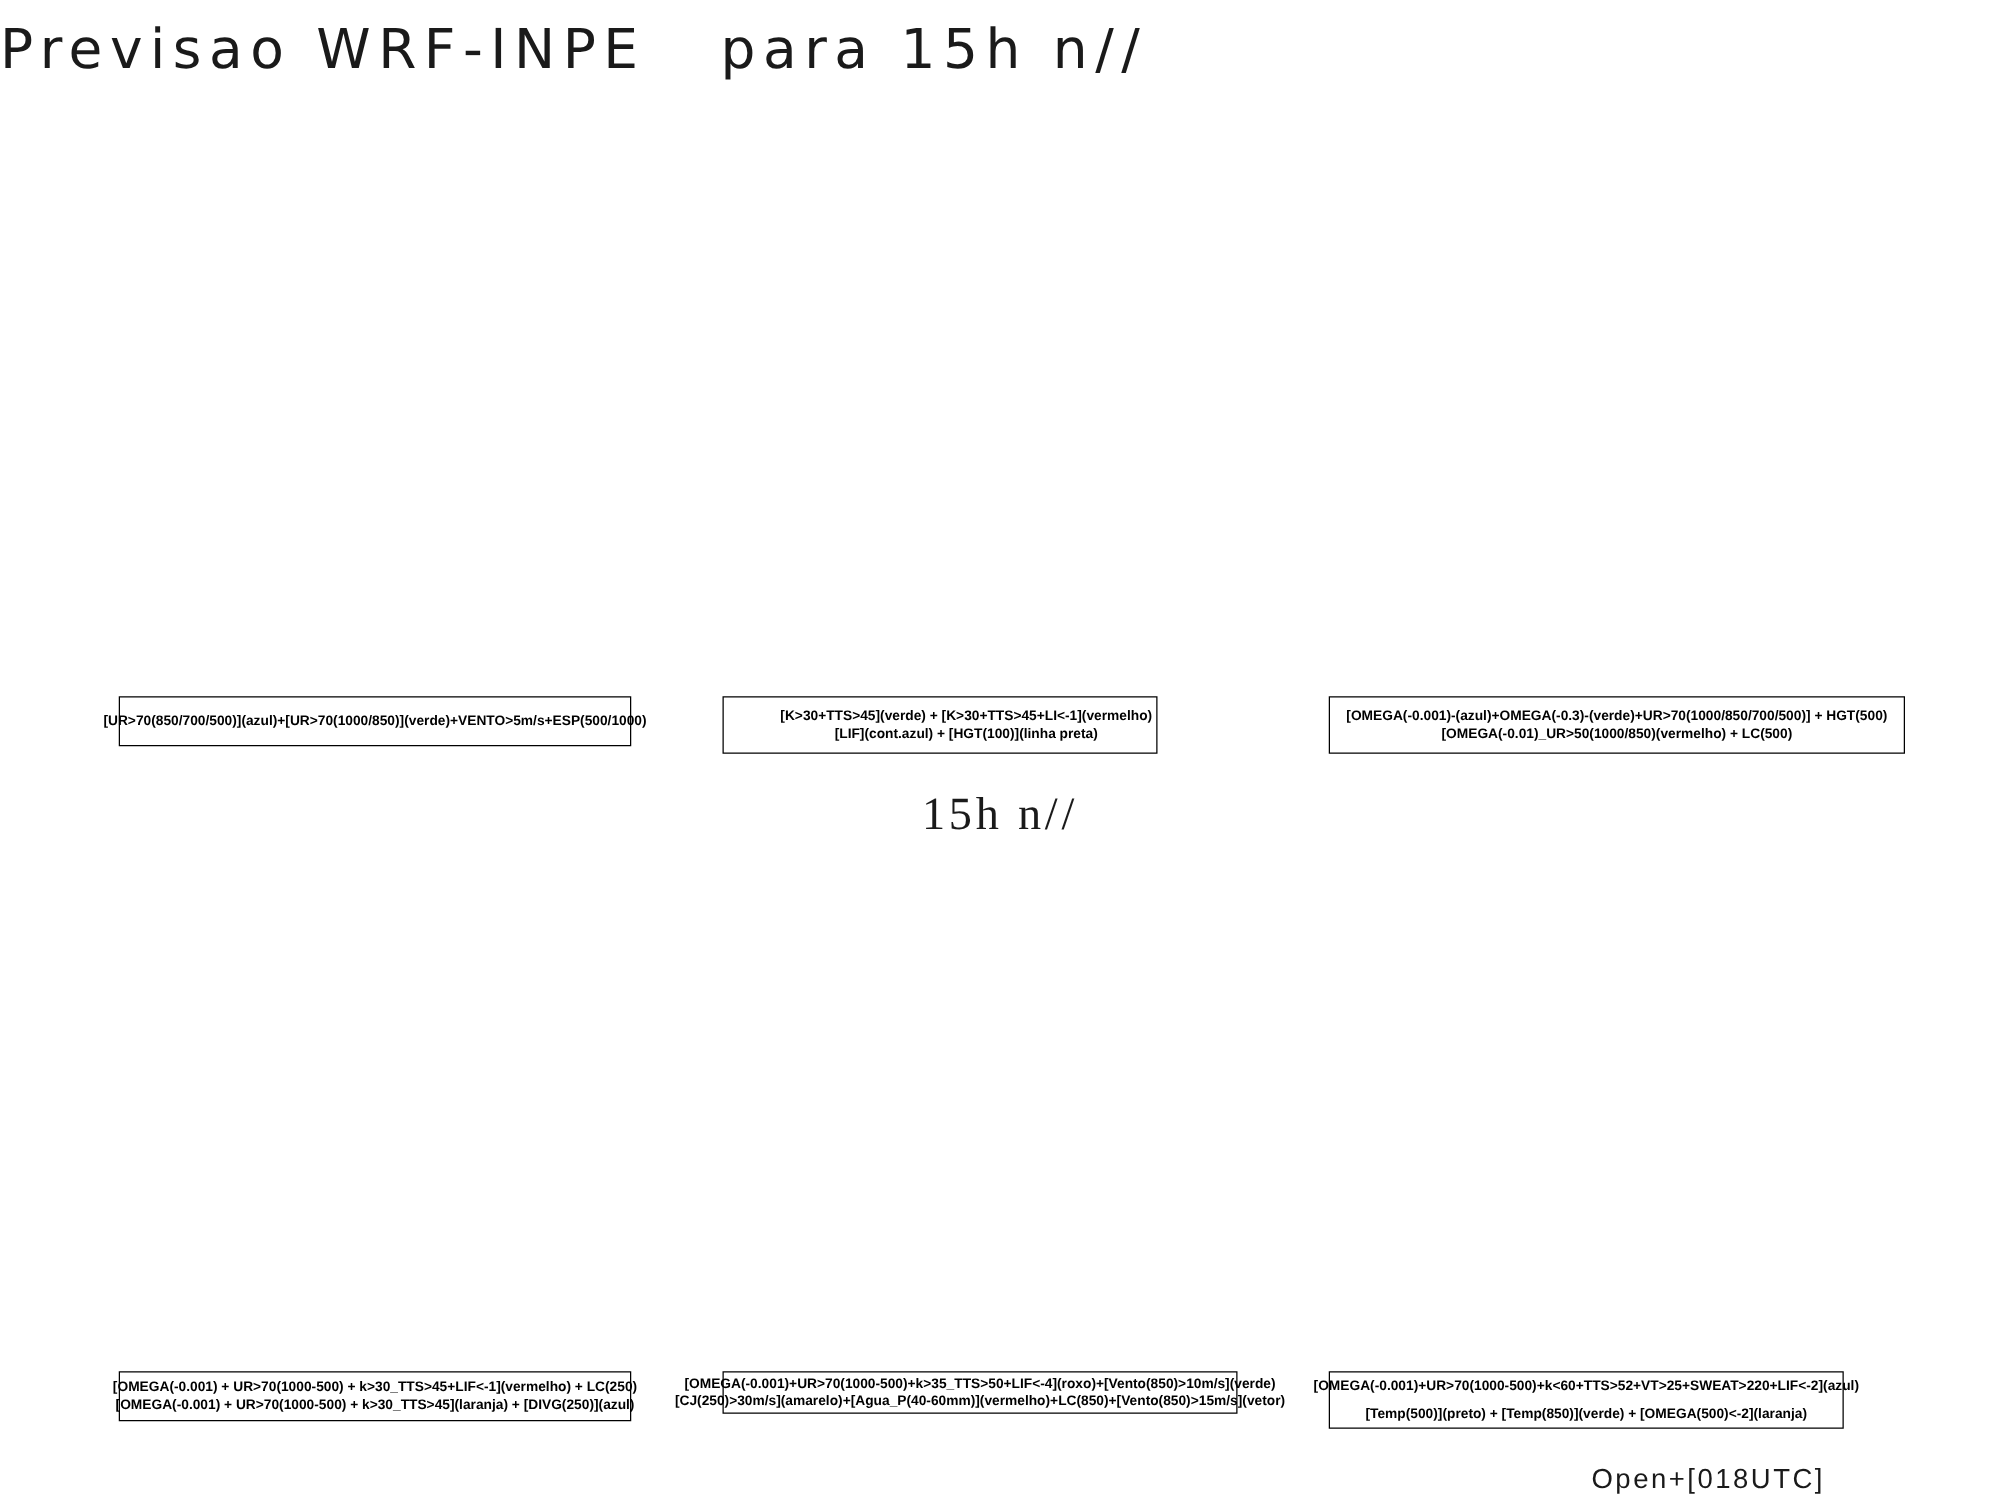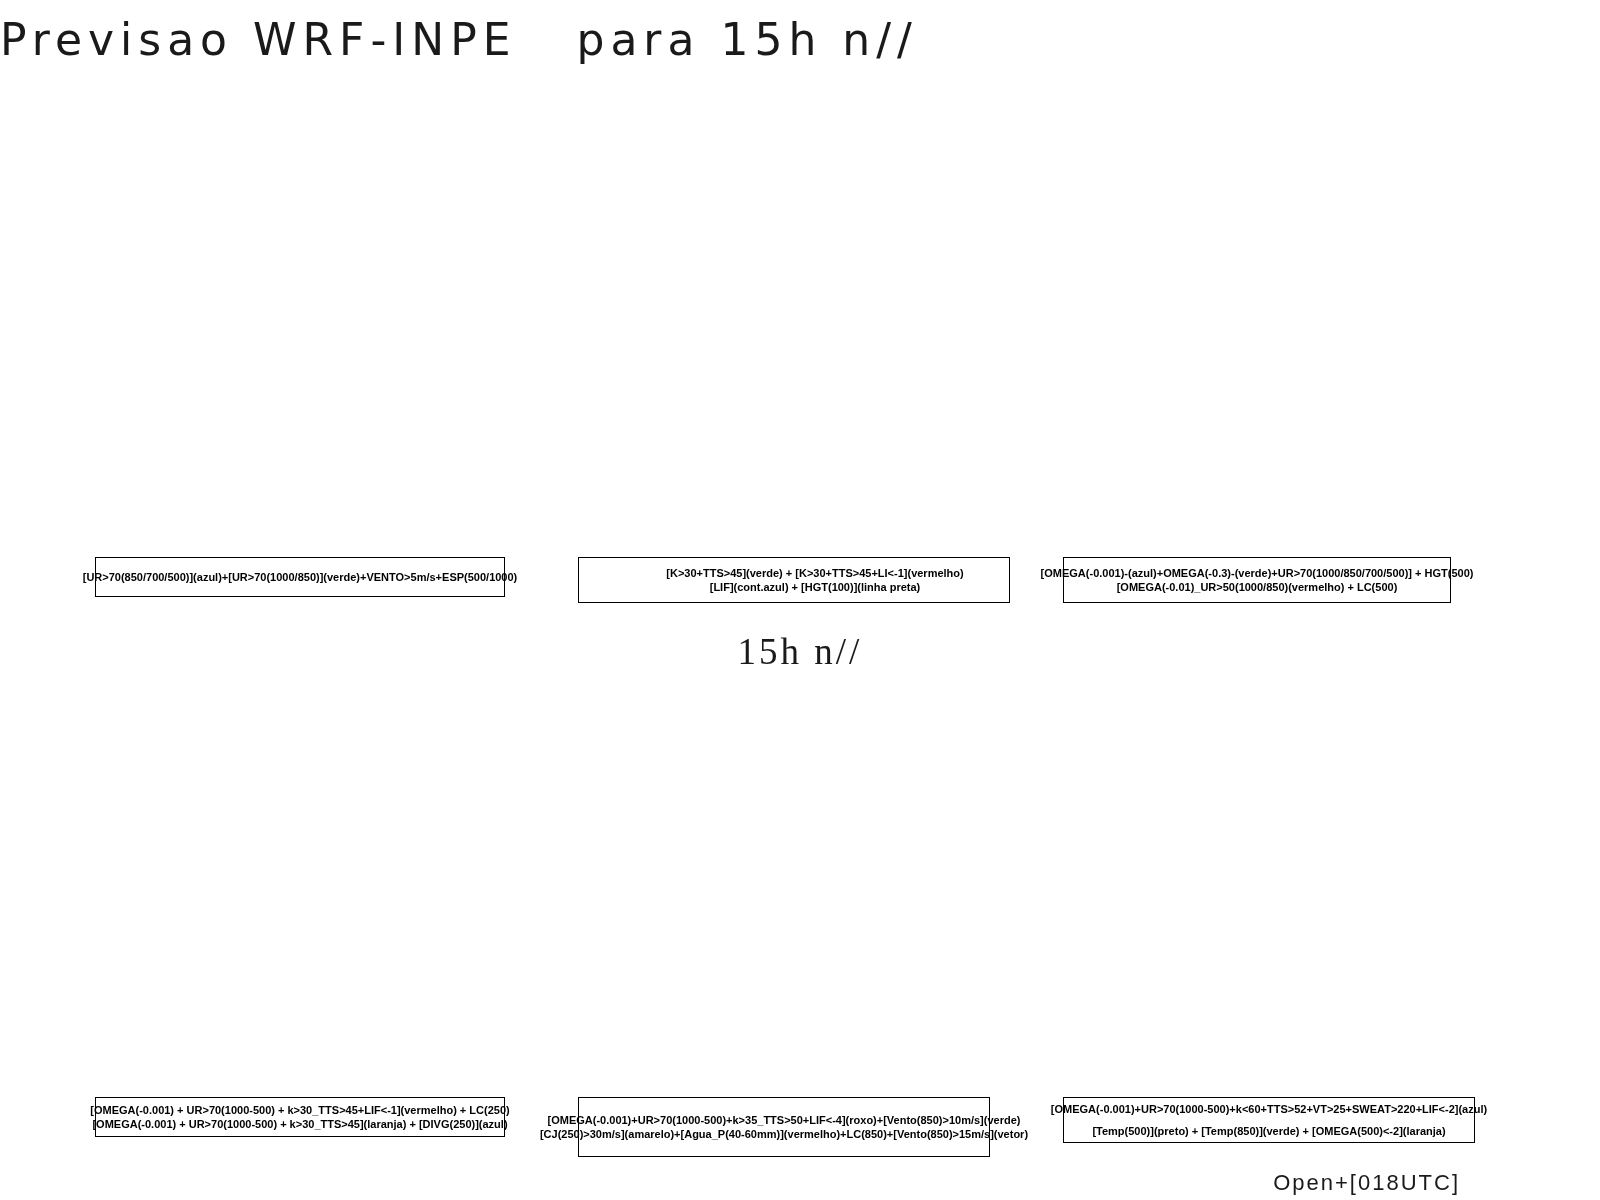--- a/index.html
+++ b/index.html
@@ -74,26 +74,26 @@
     font-weight: bold;
     line-height: 14px;
     white-space: nowrap;
     text-align: center;
     font-family: "Liberation Sans", sans-serif;
     color: #000000;
   }
 
   
   #legend-ur       { left: 95px;  top: 557px; width: 410px;  height: 40px; }
-  #legend-k        { left: 578px; top: 557px; width: 432px;  height: 46px; padding-left: 48px; }
-  #legend-omega-ur { left: 1063px;top: 557px; width: 388px;  height: 46px; }
+  #legend-k        { left: 578px; top: 557px; width: 348px;  height: 46px; padding-left: 48px; }
+  #legend-omega-ur { left: 1063px;top: 557px; width: 461px;  height: 46px; }
 
   
   #legend-omega-lc { left: 95px;  top: 1097px; width: 410px; height: 40px; }
-  #legend-cj       { left: 578px; top: 1097px; width: 412px; height: 60px; }
+  #legend-cj       { left: 578px; top: 1097px; width: 412px; height: 34px; }
   #legend-sweat    { left: 1063px;top: 1097px; width: 412px; height: 46px; justify-content: space-between; }
 
   
   .panel-area {
     position: absolute;
     background: transparent;
   }
 </style>
 </head>
 <body>

